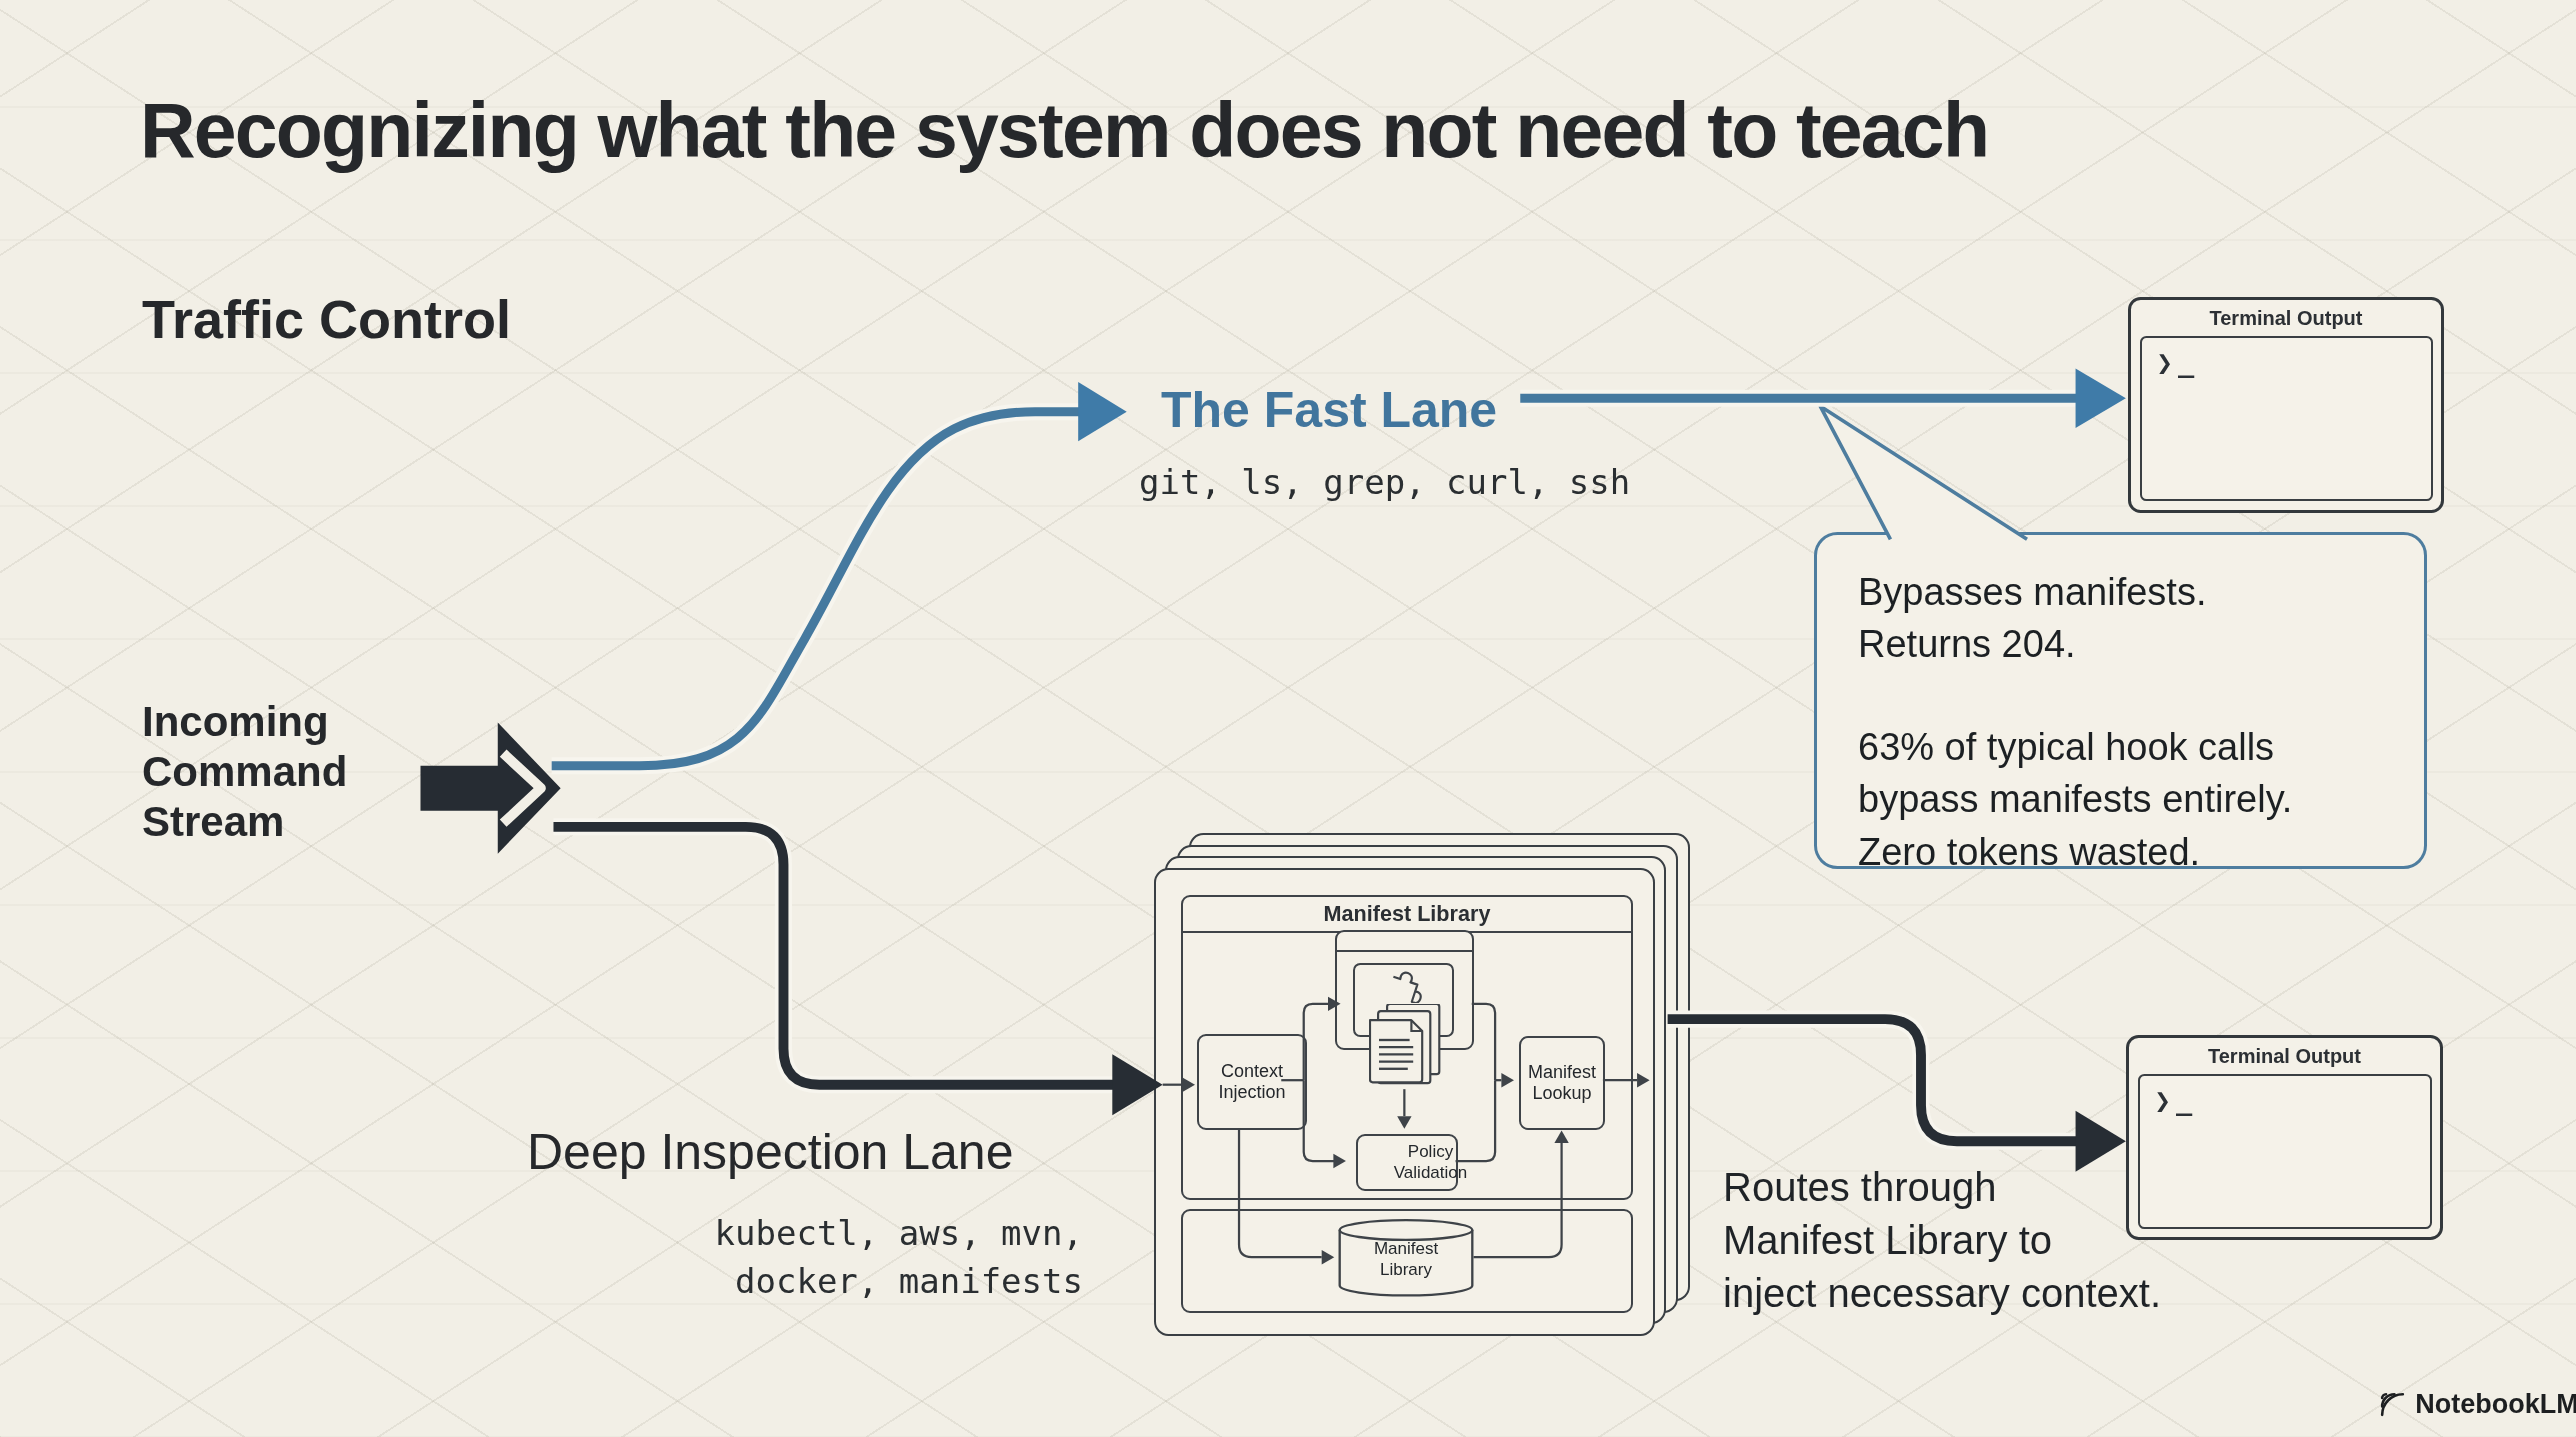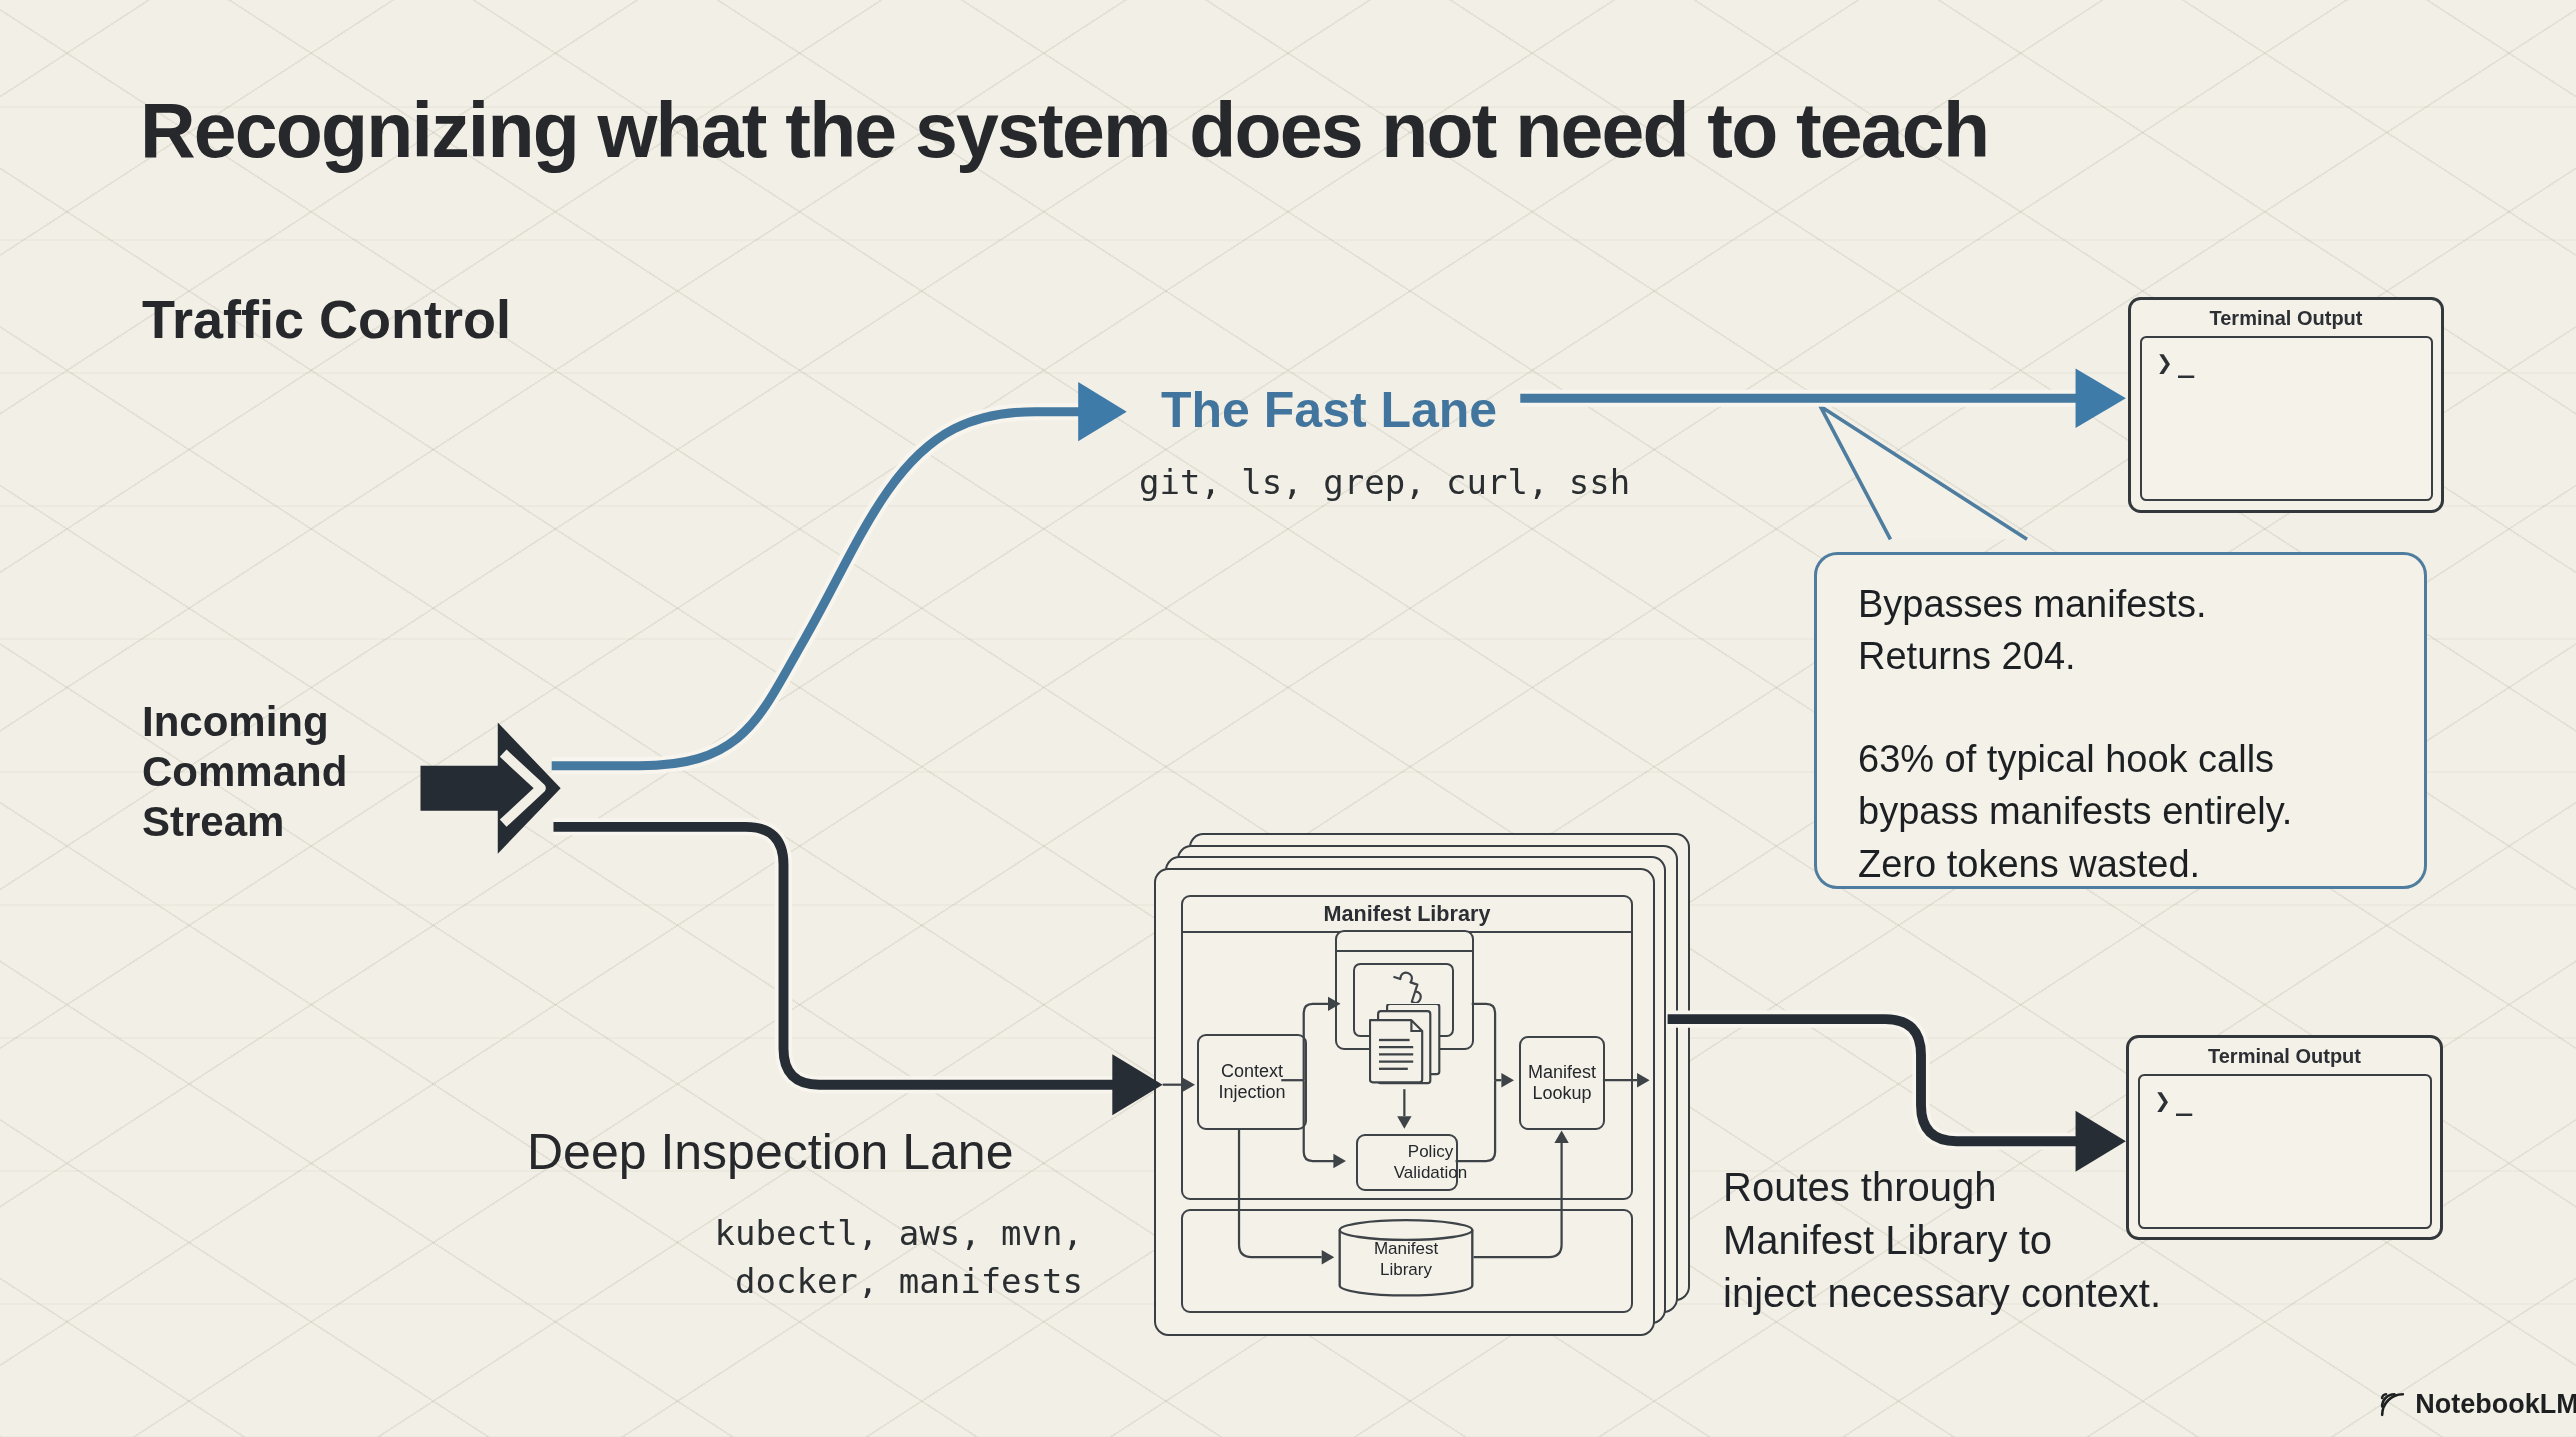--- a/index.html
+++ b/index.html
@@ -27,23 +27,23 @@
   .fastlane-title{left:1138px;top:381px;font-size:50px;font-weight:700;color:#41759d;margin-left:23px;}
   .fastlane-cmds{left:1139px;top:462px;font-size:34px;font-family:"DejaVu Sans Mono",monospace;color:#2a2e31;}
 
   .deeplane-title{left:527px;top:1123px;font-size:50px;font-weight:400;color:#26282b;}
   .deeplane-cmds{left:620px;top:1209px;width:463px;text-align:right;font-size:34px;line-height:1.42;
                  font-family:"DejaVu Sans Mono",monospace;color:#2a2e31;}
 
   .routes-note{left:1723px;top:1161px;font-size:40px;line-height:1.32;color:#1f2327;}
 
   .callout{
-    left:1814px;top:552px;width:613px;height:337px;box-sizing:border-box;
+    left:1814px;top:532px;width:613px;height:337px;box-sizing:border-box;
     background:#f4f1e8;border:3.6px solid #4e7d9f;border-radius:23.4px;
-    padding:23px 41px;font-size:38px;line-height:1.38;color:#1c2023;
+    padding:31px 41px;font-size:38px;line-height:1.38;color:#1c2023;
   }
   .callout p{margin:0;}
   .callout p + p{margin-top:50px;}
 
   .terminal{
     box-sizing:border-box;background:#f4f1e8;
     border:3.1px solid #33383c;border-radius:12.6px;
   }
   .terminal .t-title{position:absolute;left:0;right:0;top:7.2px;text-align:center;
     font-size:20px;font-weight:600;color:#2c3034;}

